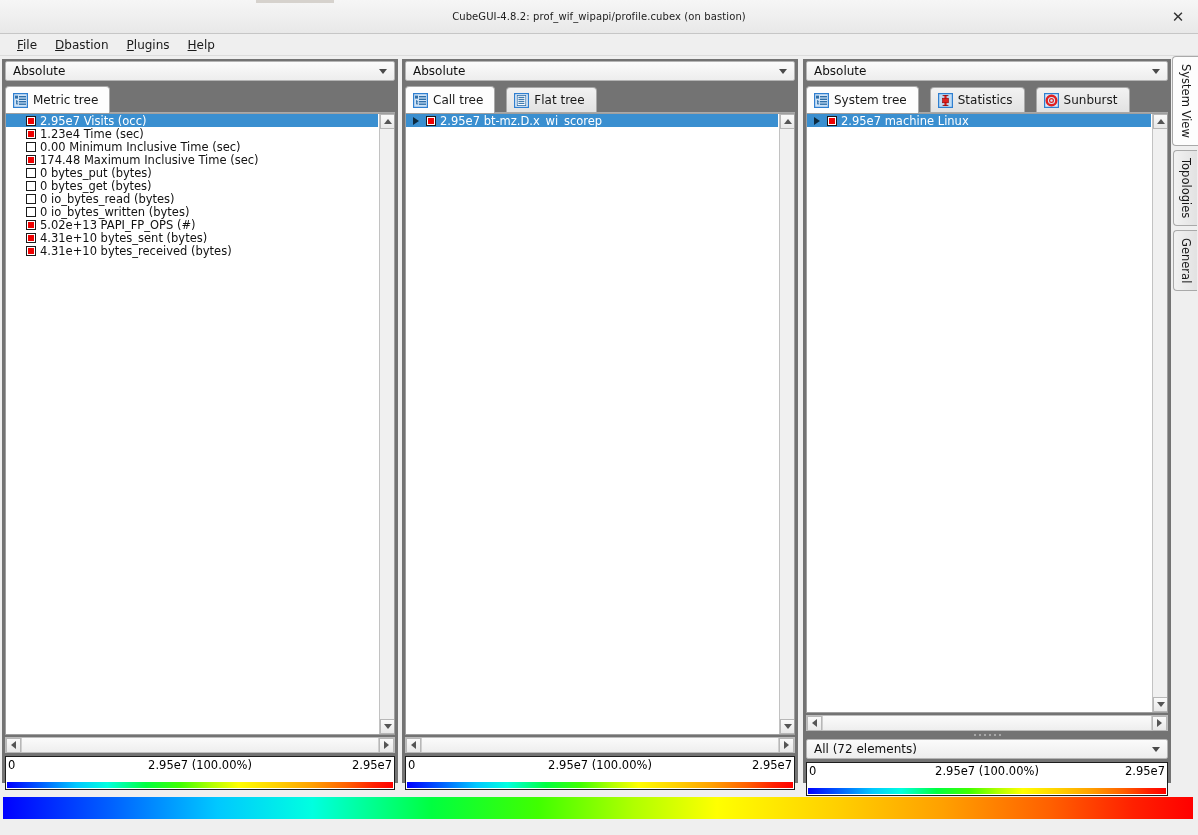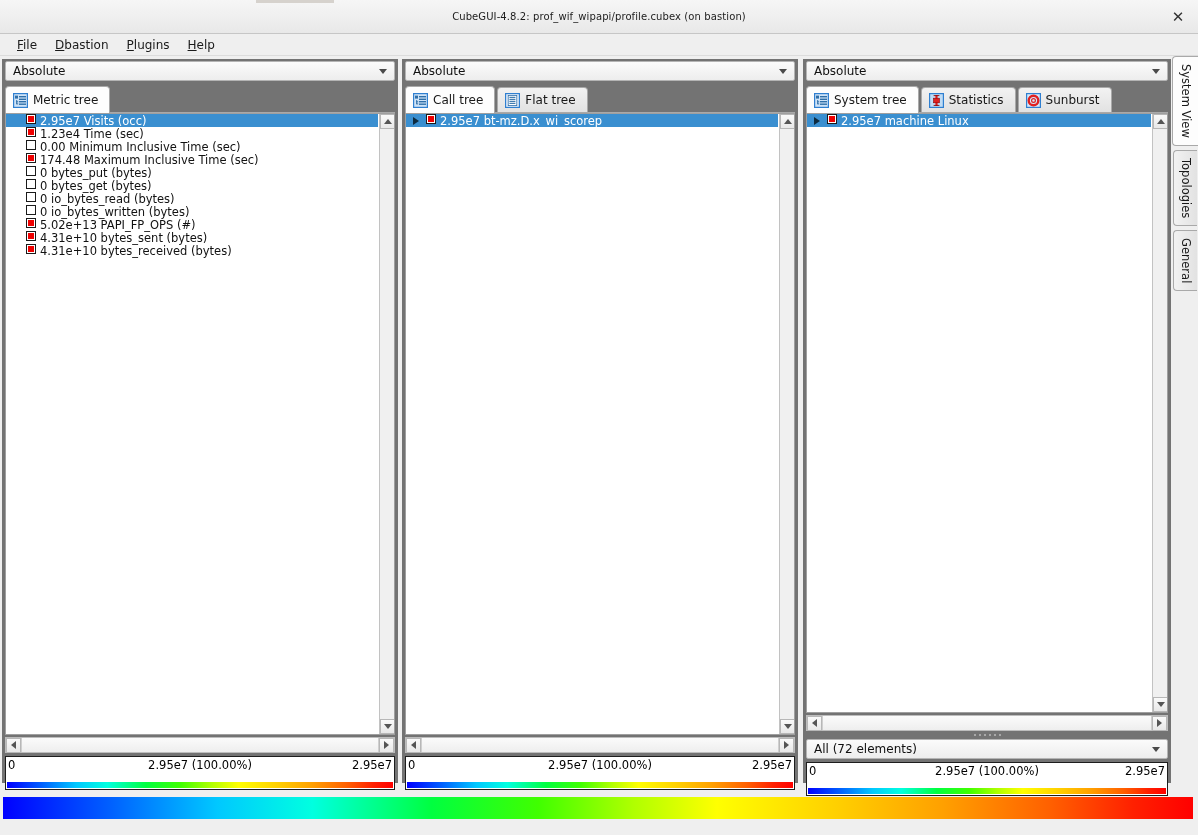--- a/index.html
+++ b/index.html
@@ -78,21 +78,21 @@
 
   
   .tabstrip {
     position: relative; height: 26px; margin: 6px 3px 0 3px;
     display: flex; align-items: flex-end;
     border-bottom: 1px solid #a9a9a9;
   }
   .tab {
     display: flex; align-items: center; gap: 5px;
     height: 25px; padding: 0 11px 0 7px;
-    margin-right: 2px;
+    margin-right: 11px;
     border: 1px solid #a9a9a9; border-bottom: none;
     border-radius: 4px 4px 0 0;
     background: linear-gradient(to bottom,#f2f2f2,#e2e2e2);
     font-size: 12px; color: #181818;
     cursor: pointer; position: relative;
   }
   .tab.active {
     background: #fdfdfd;
     height: 27px;
     margin-bottom: -1px;
@@ -137,21 +137,21 @@
     width: 0; height: 0; border-top: 4px solid transparent;
     border-bottom: 4px solid transparent; border-right: 5px solid #555;
   }
   .tri-right {
     width: 0; height: 0; border-top: 4px solid transparent;
     border-bottom: 4px solid transparent; border-left: 5px solid #555;
   }
 
   .treelist { position: absolute; left: 0; top: 0; right: 16px; top: 0; padding: 0; }
   .tree-row {
-    display: flex; height: 13px;
+    display: flex; align-items: center; height: 13px;
     font-size: 11.5px; color: #111; white-space: nowrap;
     padding-left: 2px;
     cursor: default;
   }
   .tree-row.sel { background: #3a8fd0; color: #ffffff; }
   .tree-row .expander {
     width: 16px; display: flex; align-items: center; justify-content: center;
     flex: 0 0 16px; cursor: pointer;
   }
   .exp-tri {

